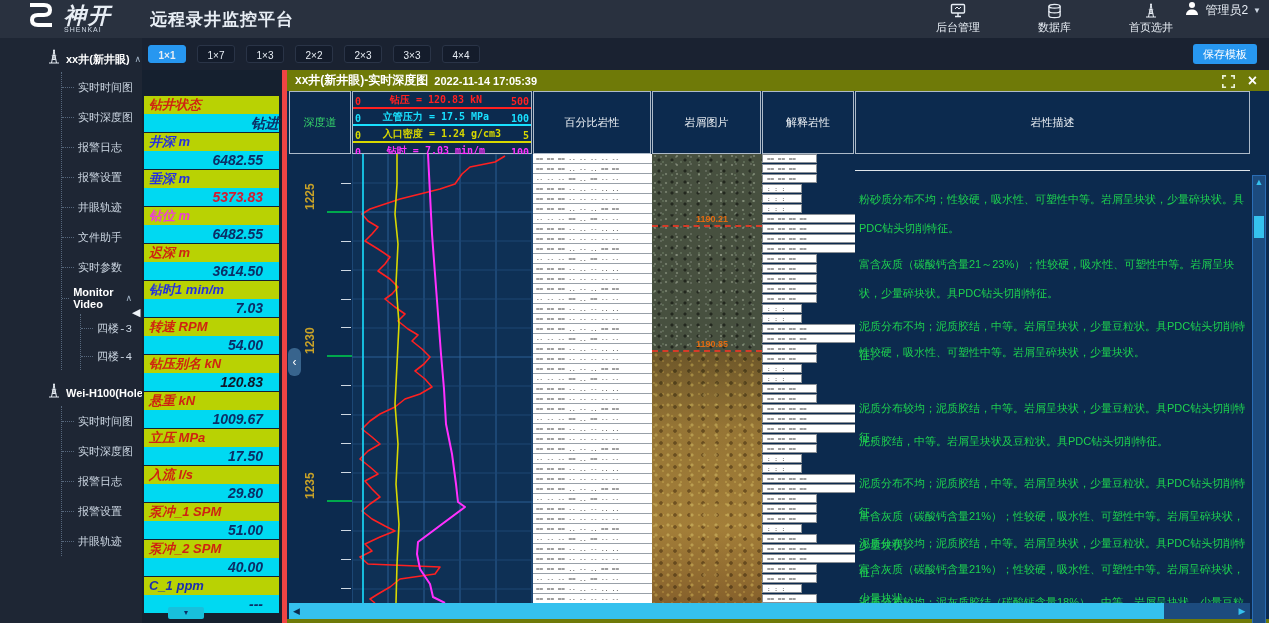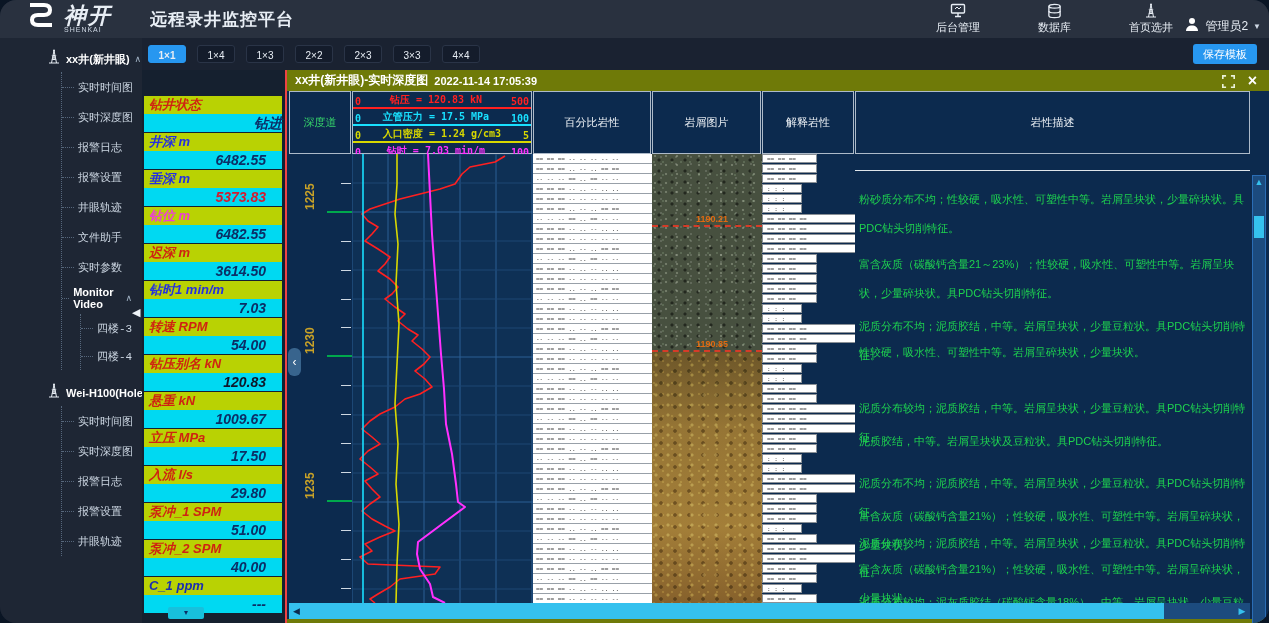--- a/index.html
+++ b/index.html
@@ -1,28 +1,28 @@
 <!DOCTYPE html>
 <html><head>
 <meta charset="utf-8">
 <style>
   html,body{margin:0;padding:0;background:#0a1524;}
   #app{position:relative;width:1269px;height:623px;overflow:hidden;
-       font-family:"Liberation Sans",sans-serif;background:#101c2c;color:#e8eef5;border-radius:16px;}
+       font-family:"Liberation Sans",sans-serif;background:#101c2c;color:#e8eef5;}
   
   #topbar{position:absolute;left:0;top:0;width:1269px;height:38px;background:#29313f;}
   #logo{position:absolute;left:26px;top:3px;display:flex;align-items:center;gap:8px;}
   #logo-cn{font-size:22px;font-weight:bold;font-style:italic;letter-spacing:2px;line-height:20px;}
   #logo-en{font-size:7px;letter-spacing:1px;color:#cfd8e4;}
   #app-title{position:absolute;left:150px;top:8px;font-size:17px;font-weight:bold;letter-spacing:1px;}
   #topnav{position:absolute;right:96px;top:2px;display:flex;gap:58px;}
   .nav-item{display:flex;flex-direction:column;align-items:center;gap:1px;cursor:pointer;}
   .nav-item .ic{height:17px;display:flex;align-items:center;}
   .nav-item .lb{font-size:11px;color:#e8eef5;white-space:nowrap;}
-  #user-item{position:absolute;right:8px;top:16px;display:flex;align-items:center;gap:5px;}
+  #user-item{position:absolute;right:8px;top:0;display:flex;align-items:center;gap:5px;}
   #user-item .lb{font-size:12px;}
   #user-caret{font-size:8px;color:#cfd8e4;}
   
   #toolbar{position:absolute;left:142px;top:38px;width:1127px;height:32px;background:#1a2231;}
   #grid-buttons{position:absolute;left:6px;top:7px;display:flex;gap:11px;}
   .grid-btn{width:38px;height:18px;line-height:18px;text-align:center;font-size:10px;color:#e8eef5;
             background:#141c2b;border:1px solid #2a3447;border-radius:3px;cursor:pointer;box-sizing:border-box;}
   .grid-btn.active{background:#2797f0;border-color:#2797f0;font-weight:bold;}
   #save-btn{position:absolute;right:12px;top:6px;height:20px;padding:0 10px;font-size:11px;color:#fff;
             background:#2797f0;border:none;border-radius:3px;cursor:pointer;}
@@ -37,21 +37,21 @@
   .tree-item .lb{font-size:11px;color:#ccd6e2;white-space:nowrap;}
   .group-row{display:flex;align-items:center;height:32px;cursor:pointer;}
   .group-row::before{content:"";width:10px;border-top:1px dotted #56677c;margin-right:4px;}
   .group-row .lb{font-size:11px;font-weight:bold;color:#fff;}
   .group-kids{margin-left:18px;border-left:1px dotted #56677c;}
   .group-kids .tree-item{height:28px;}
   .well2{margin-top:10px;}
   #sidebar-collapse{position:absolute;left:132px;top:306px;font-size:11px;color:#eef3f8;cursor:pointer;}
   
   #param-panel{position:absolute;left:142px;top:70px;width:145px;height:553px;background:#15202f;
-               padding:26px 3px 0 2px;box-sizing:border-box;overflow:hidden;border-right:2px solid #ef4444;}
+               padding:26px 3px 0 2px;box-sizing:border-box;overflow:hidden;border-right:5px solid #ef4444;}
   .p-label{height:18px;line-height:18px;background:#b9d203;font-size:13px;font-weight:bold;font-style:italic;
            padding-left:5px;white-space:nowrap;overflow:hidden;}
   .p-value{height:18px;line-height:18px;background:#00d9f2;font-size:14px;font-weight:bold;font-style:italic;
            text-align:right;padding-right:16px;margin-bottom:1px;}
   .p-value.center{text-align:right;padding-right:0;}
   #param-more{position:absolute;left:26px;bottom:4px;width:36px;height:12px;background:#18c0dc;border:none;
               border-radius:2px;font-size:8px;line-height:10px;color:#0b2e66;cursor:pointer;padding:0;}
   
   #chart-panel{position:absolute;left:287px;top:70px;width:982px;height:553px;background:#0c2a4e;
                border-bottom:4px solid #6f7a08;box-sizing:border-box;}
@@ -175,21 +175,21 @@
         </svg>
       </span>
       <span class="lb">管理员2</span>
       <span id="user-caret">▼</span>
     </div>
   </header>
 
   <div id="toolbar">
     <div id="grid-buttons">
         <button class="grid-btn active">1×1</button>
-        <button class="grid-btn">1×4</button>
+        <button class="grid-btn">1×7</button>
         <button class="grid-btn">1×3</button>
         <button class="grid-btn">2×2</button>
         <button class="grid-btn">2×3</button>
         <button class="grid-btn">3×3</button>
         <button class="grid-btn">4×4</button>
       </div>
     <button id="save-btn">保存模板</button>
   </div>
 
   <aside id="sidebar">

